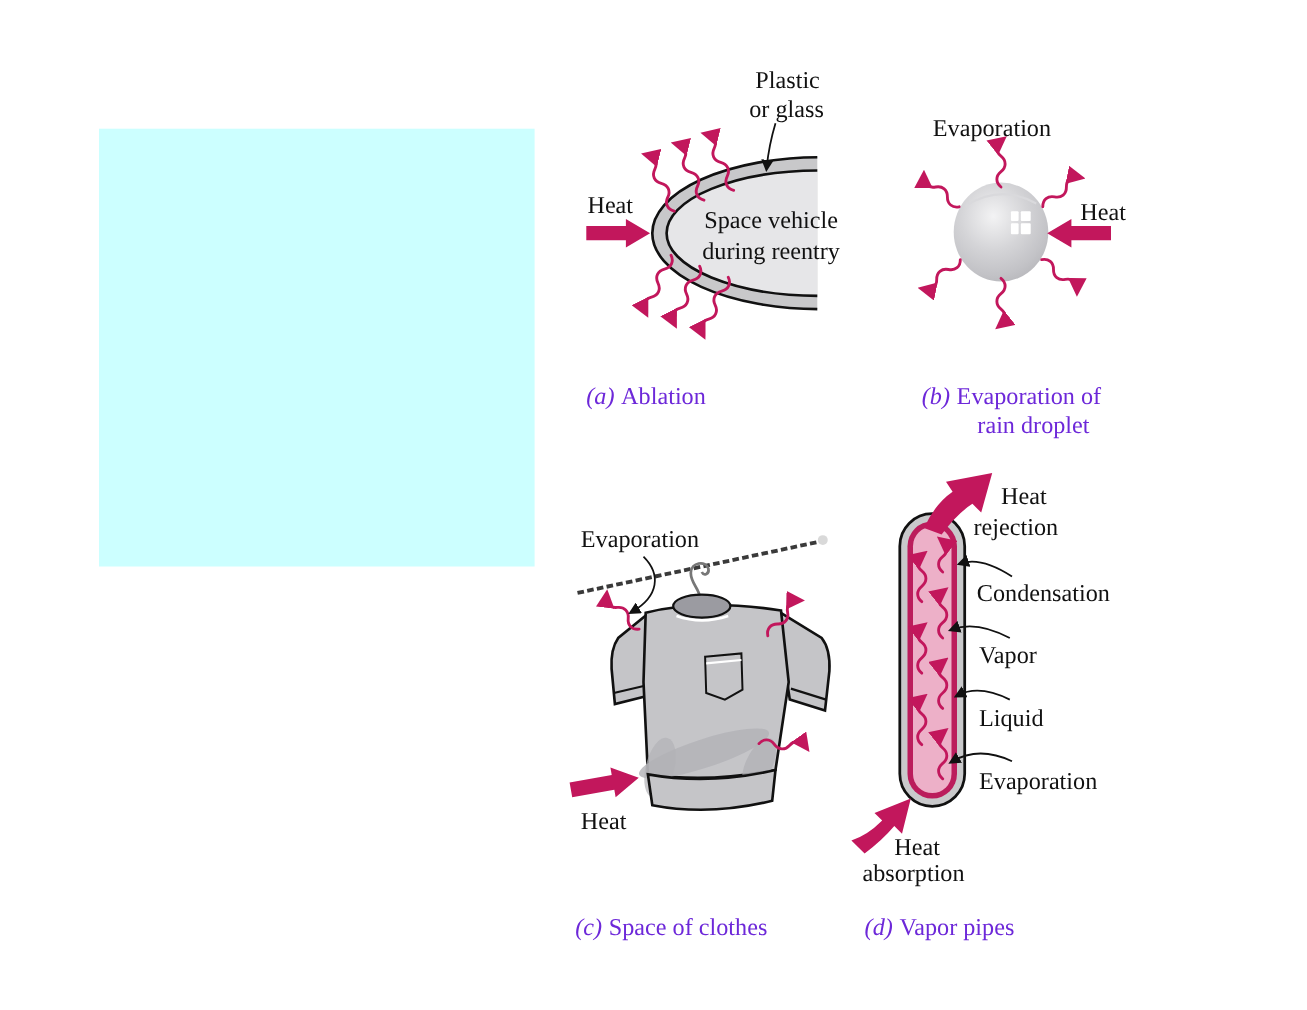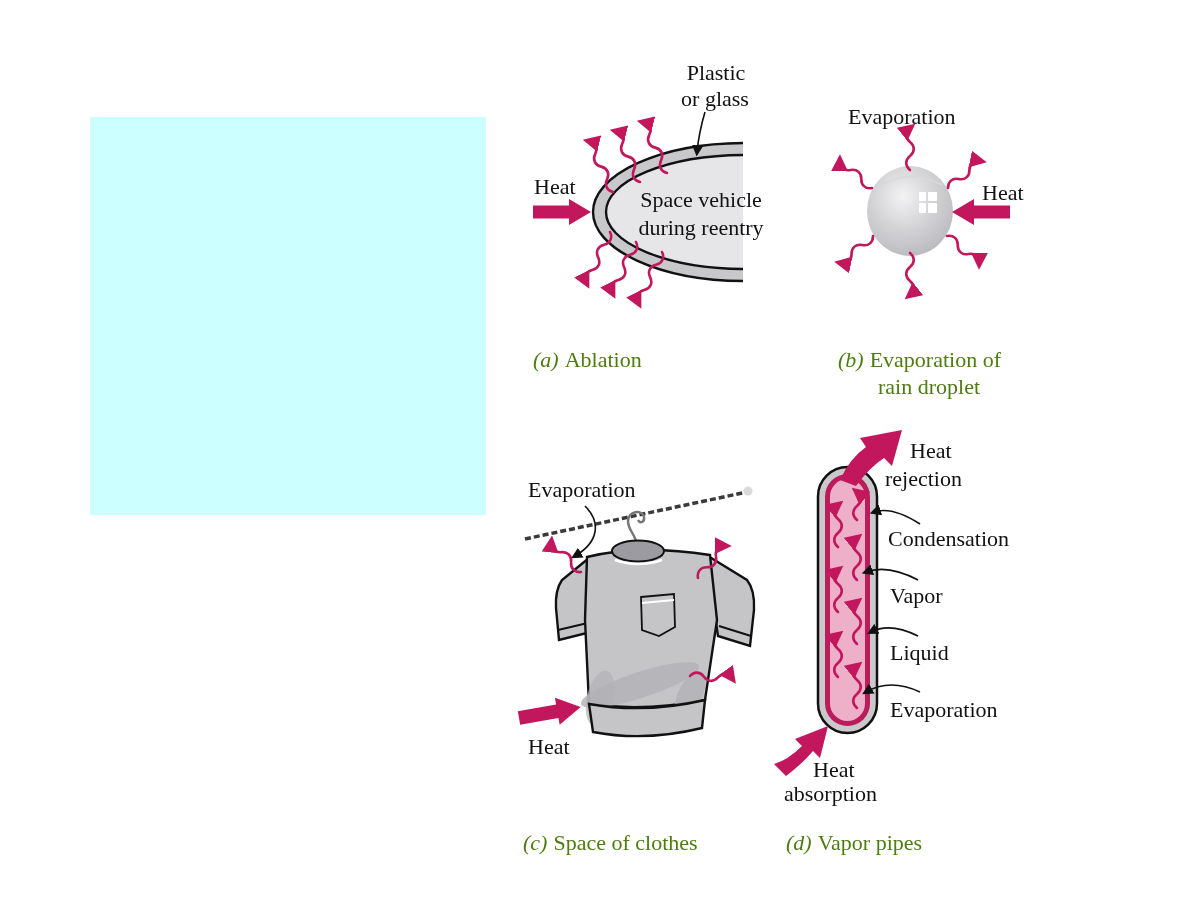--- a/index.html
+++ b/index.html
@@ -14,24 +14,24 @@
   svg.panel{position:absolute;overflow:visible;}
   svg text{
     font-family:"Liberation Serif","DejaVu Serif",serif;
     font-size:21px;fill:#111;
   }
   svg text.big{font-size:22px;}
   .wavy{fill:none;stroke:#c2175c;stroke-width:2.6;stroke-linecap:round;marker-end:url(#mkC);}
   .heatA{fill:#c2175c;stroke:none;}
   .lead{fill:none;stroke:#111;stroke-width:1.6;marker-end:url(#mkK);}
   .outline{stroke:#111;stroke-width:2.4;}
-  .cap{position:absolute;font-size:22px;line-height:1.24;color:#4d7c0f;white-space:nowrap;}
+  .cap{position:absolute;font-size:22px;line-height:1.24;color:#6d28d9;white-space:nowrap;}
   .cap i{font-style:italic;}
   .cap .cl{margin-left:6px;}
-  .cap .indent{padding-left:40px;}
+  .cap .indent{padding-left:40px;text-align:center;}
 </style>
 </head>
 <body>
 
 <div id="stage">
 
   <svg width="0" height="0" style="position:absolute" aria-hidden="true">
     <defs>
       <marker id="mkC" viewBox="0 0 10 10" refX="6" refY="5" markerWidth="6.5" markerHeight="6.5" orient="auto">
         <path d="M0 0 L10 5 L0 10 Z" fill="#c2175c"></path>

